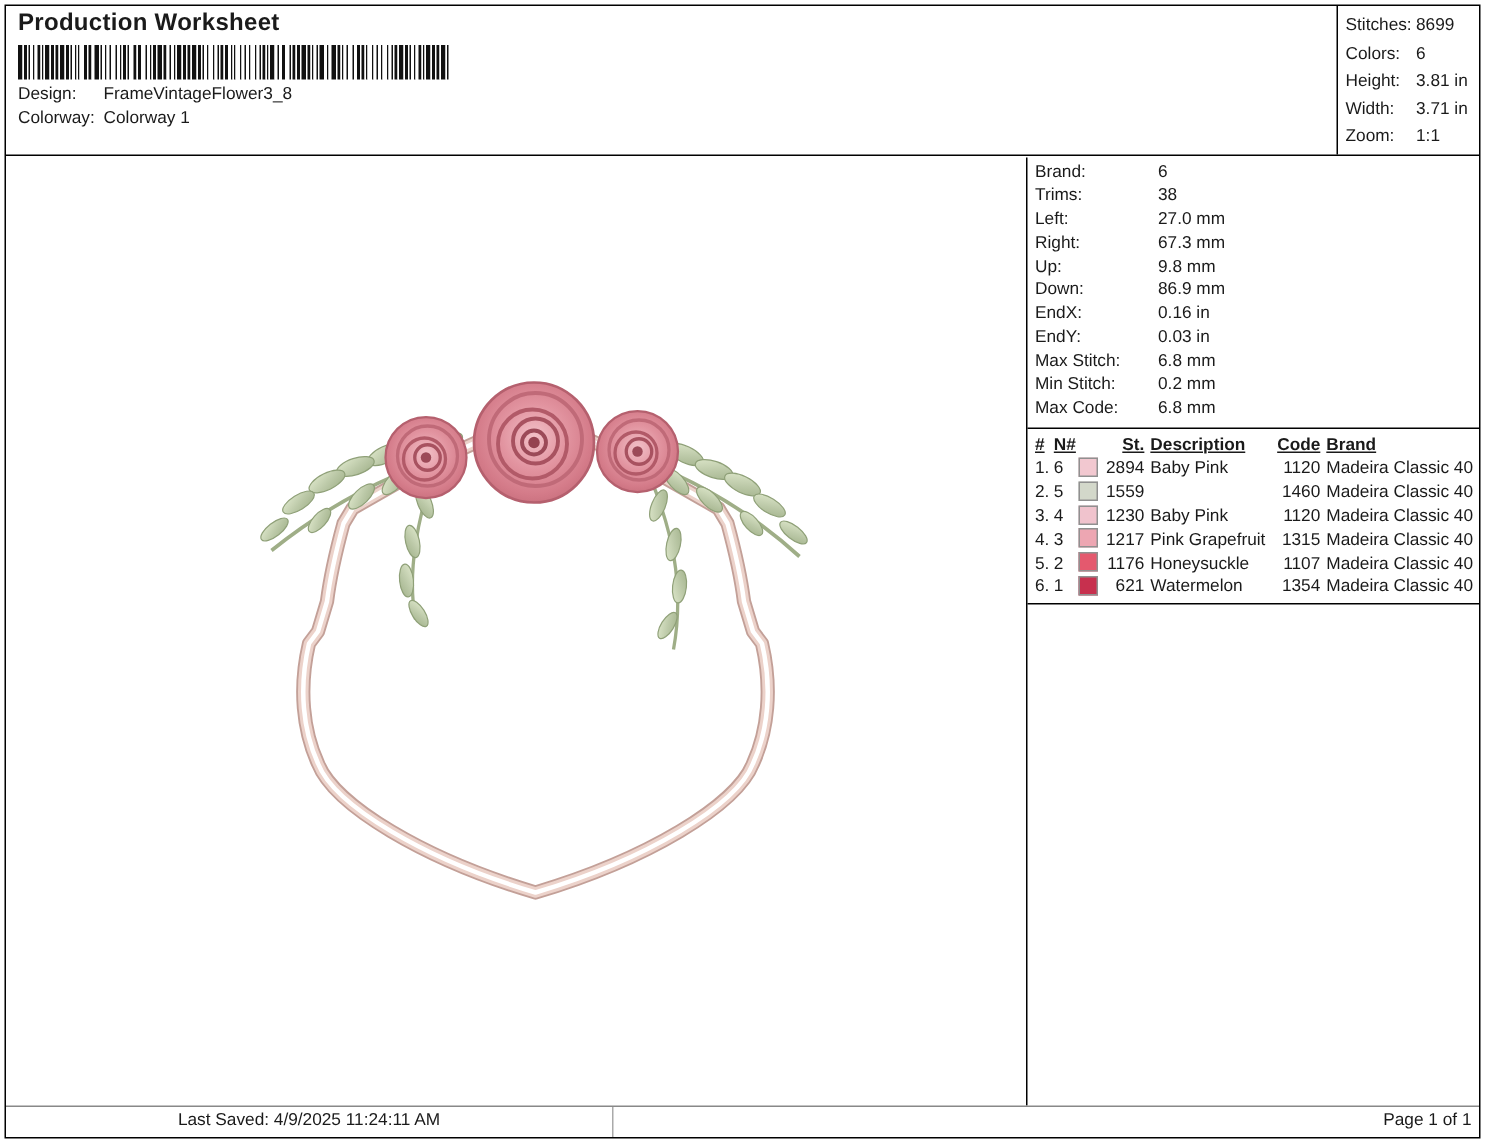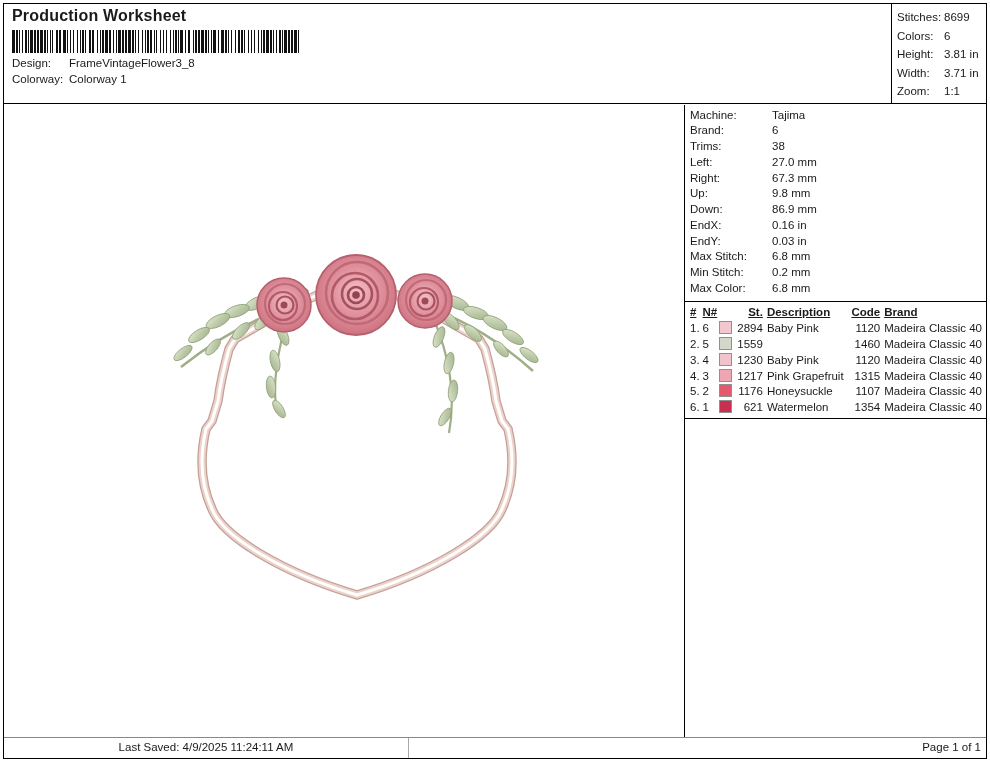--- a/index.html
+++ b/index.html
@@ -374,24 +374,20 @@
             <circle cx="186" cy="61" r="15" fill="none" stroke="#a85260" stroke-width="2.6"></circle>
             <circle cx="185" cy="62" r="8" fill="none" stroke="#9c4a58" stroke-width="2.6"></circle>
             <circle cx="185" cy="62" r="3.8" fill="#954250"></circle>
           </g>
         </svg>
       </div>
 
       <div class="right-panel">
         <div class="machine-list" id="machine-list">
             <div class="m-row">
-              <span class="lab">Machine:</span>
-              <span>Tajima</span>
-            </div>
-            <div class="m-row">
               <span class="lab">Brand:</span>
               <span>6</span>
             </div>
             <div class="m-row">
               <span class="lab">Trims:</span>
               <span>38</span>
             </div>
             <div class="m-row">
               <span class="lab">Left:</span>
               <span>27.0 mm</span>
@@ -418,21 +414,21 @@
             </div>
             <div class="m-row">
               <span class="lab">Max Stitch:</span>
               <span>6.8 mm</span>
             </div>
             <div class="m-row">
               <span class="lab">Min Stitch:</span>
               <span>0.2 mm</span>
             </div>
             <div class="m-row">
-              <span class="lab">Max Color:</span>
+              <span class="lab">Max Code:</span>
               <span>6.8 mm</span>
             </div>
           </div>
         <div class="stopseq">
           <table class="seq">
             <thead>
               <tr>
                 <th class="c-num">#</th>
                 <th class="c-n">N#</th>
                 <th class="c-sw"></th>

